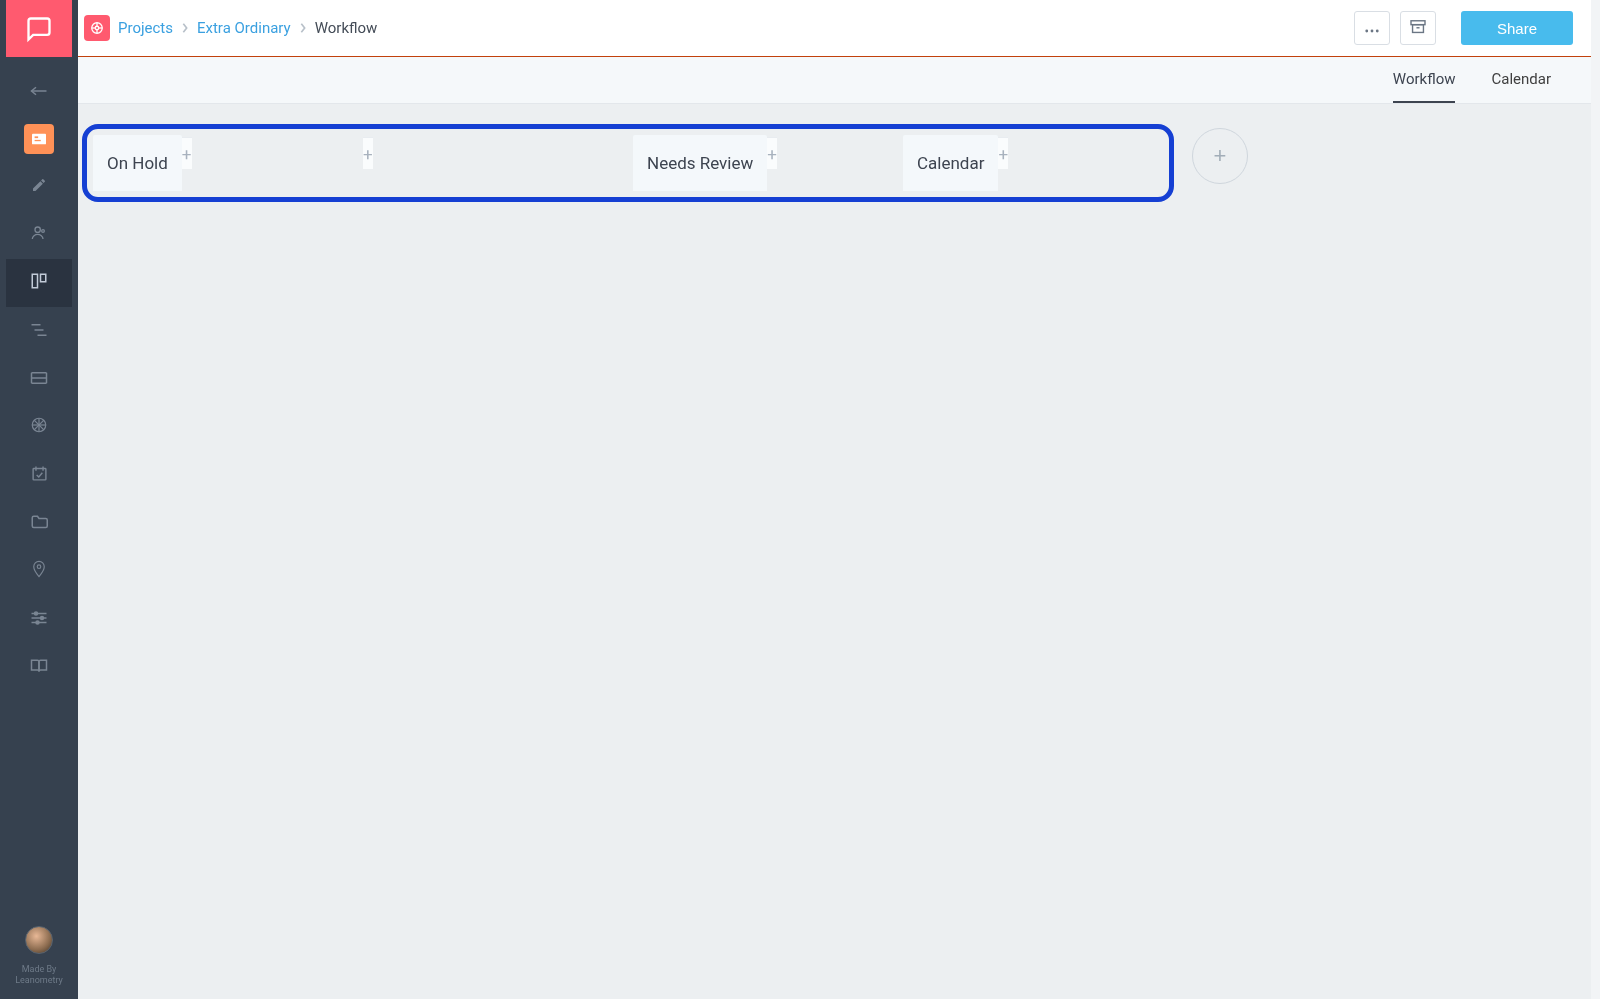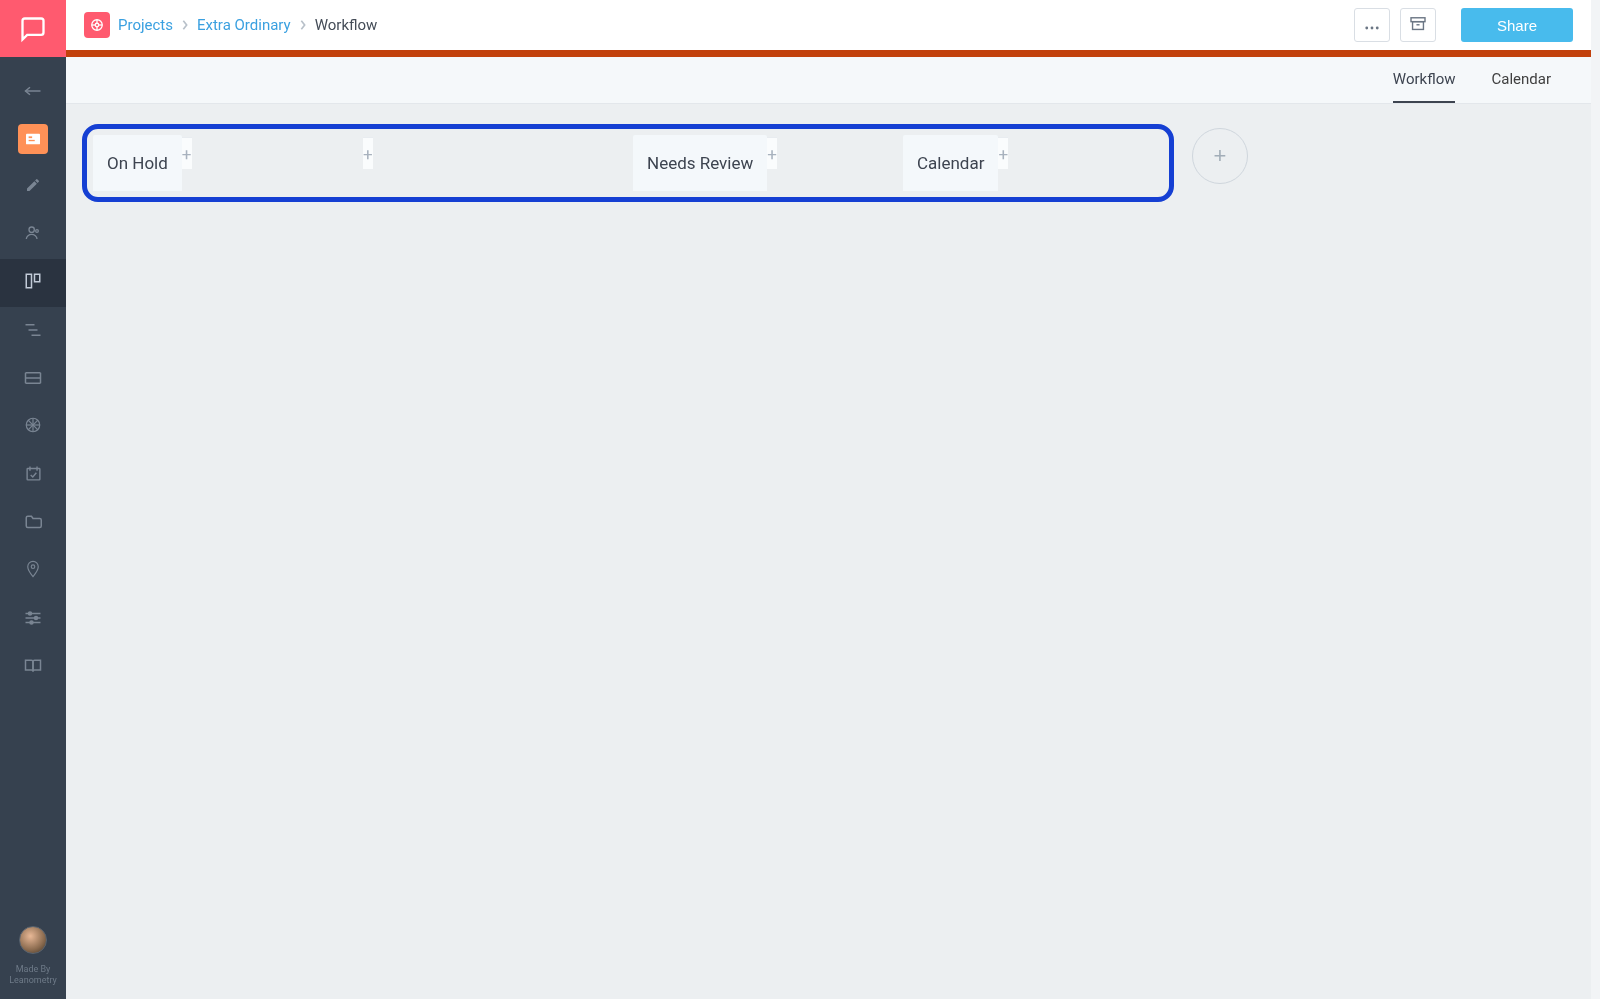--- a/index.html
+++ b/index.html
@@ -13,21 +13,21 @@
       width: 1600px;
       height: 999px;
       overflow: hidden;
     }
     
     
     .sidebar {
       position: fixed;
       left: 0;
       top: 0;
-      width: 66px;
+      width: 78px;
       height: 100%;
       background: #36414f;
       display: flex;
       flex-direction: column;
       align-items: center;
       z-index: 10;
     }
     .sidebar-logo {
       width: 66px;
       height: 57px;
@@ -99,21 +99,21 @@
       position: fixed;
       left: 66px;
       top: 0;
       right: 9px;
       height: 57px;
       background: white;
       display: flex;
       align-items: center;
       padding: 0 18px;
       z-index: 5;
-      border-bottom: 7px solid #c2410c;
+      border-bottom: 1px solid #c2410c;
     }
     .breadcrumb {
       display: flex;
       align-items: center;
       gap: 8px;
       font-size: 15px;
     }
     .project-icon {
       width: 26px;
       height: 26px;

